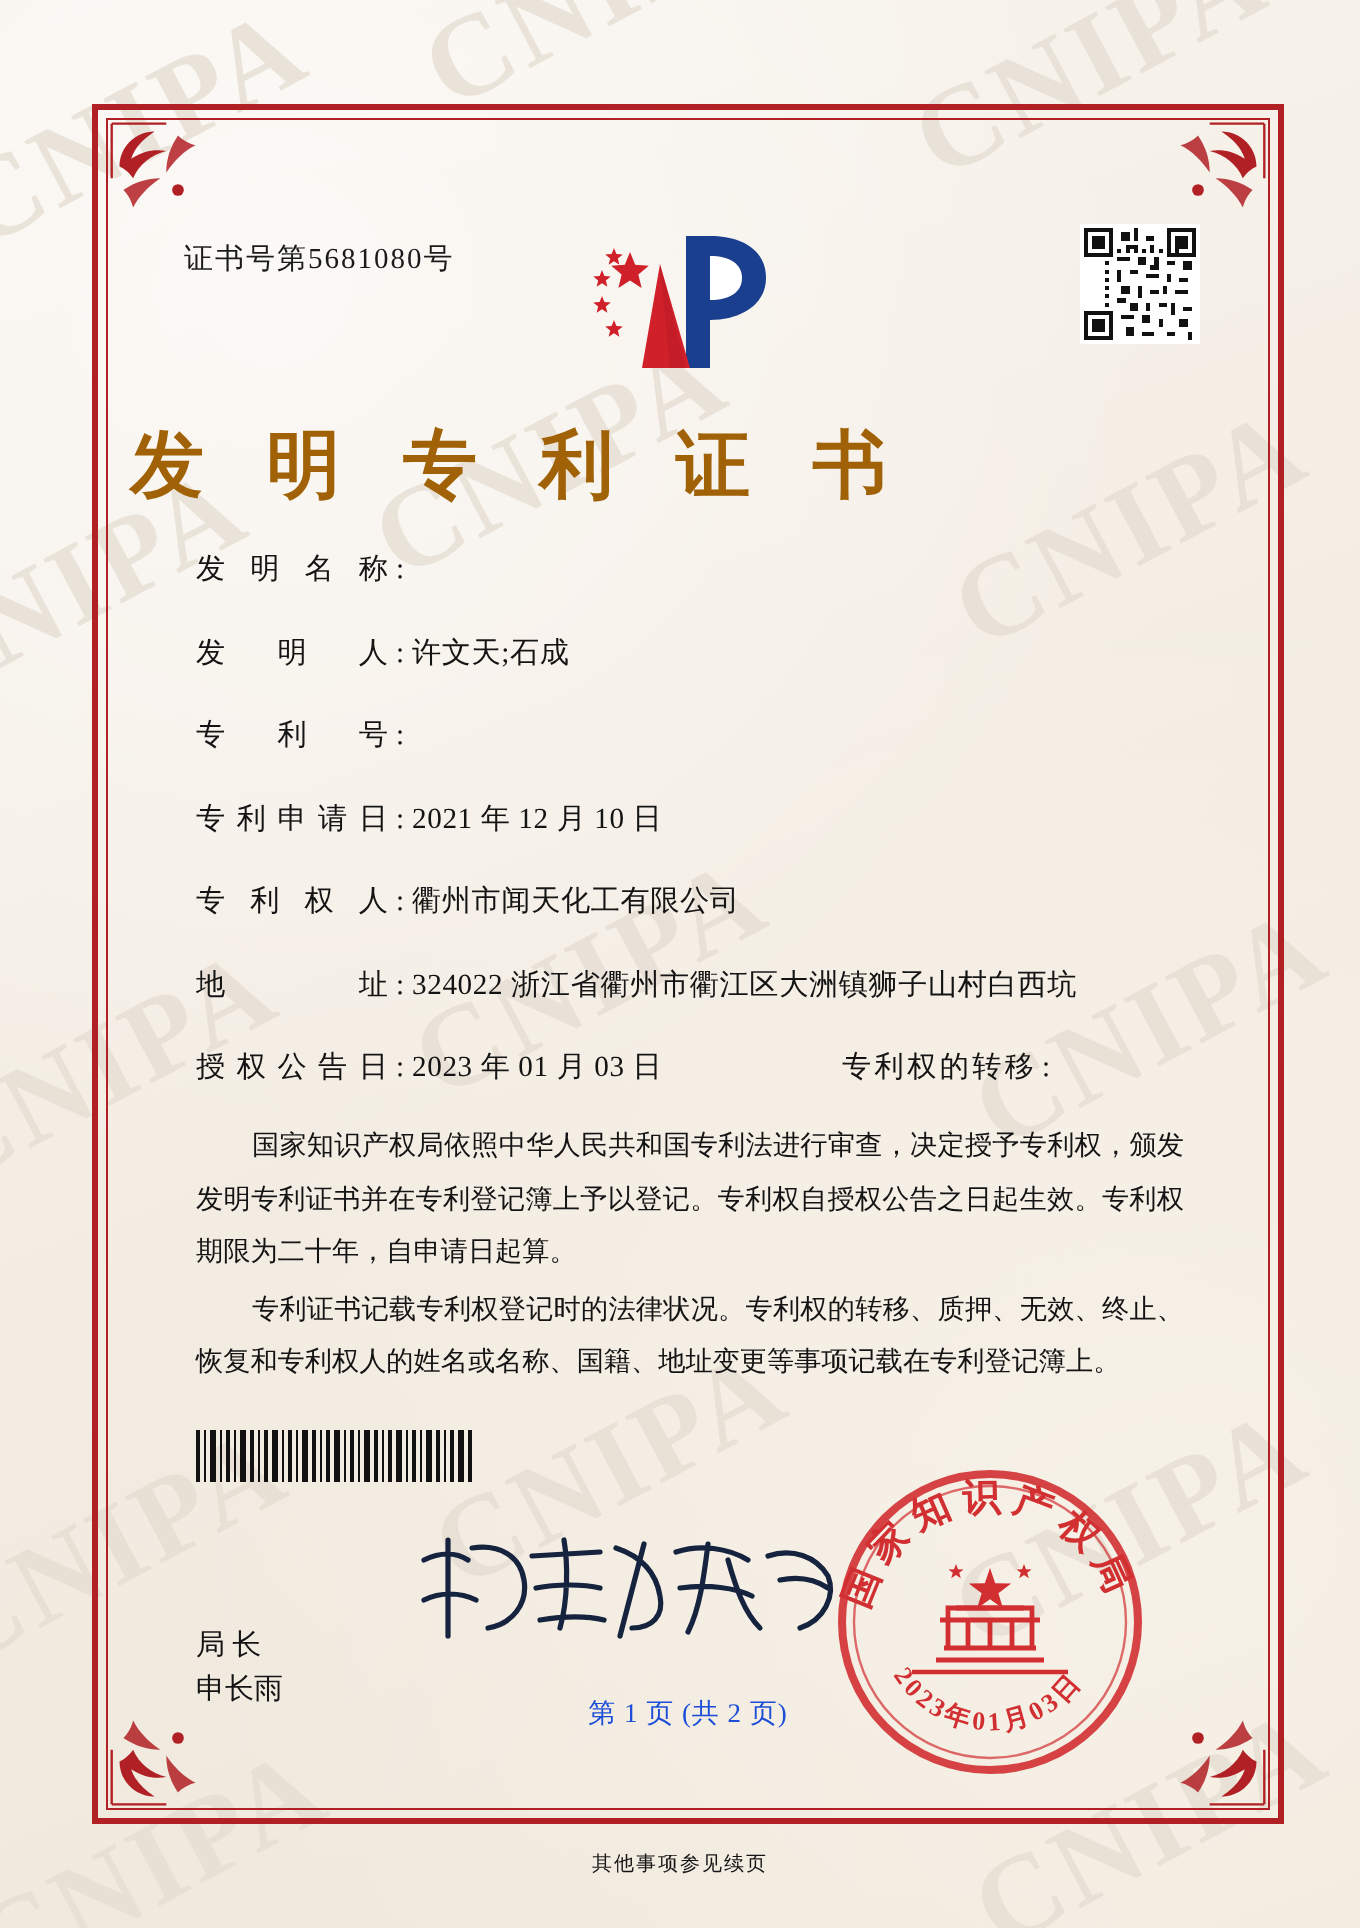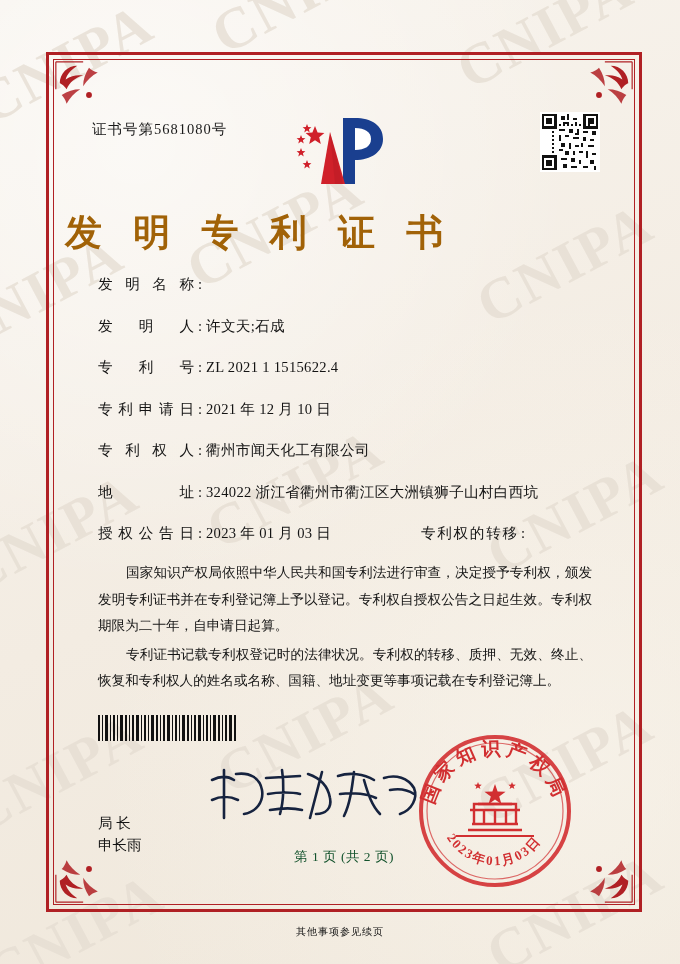--- a/index.html
+++ b/index.html
@@ -230,21 +230,21 @@
   .seal svg { display: block; }
 
   
   .page-no {
     position: absolute;
     left: 0;
     right: 0;
     bottom: 38px;
     text-align: center;
     font-size: 13.5px;
-    color: #14532d;
+    color: #1d4ed8;
     letter-spacing: 0.5px;
   }
 
   .footnote {
     position: absolute;
     left: 0;
     right: 0;
     top: 925px;
     text-align: center;
     font-size: 10px;
@@ -422,21 +422,20 @@
         <span class="sep">:</span>
       </div>
       <div class="row">
         <span class="lbl">发 明 人</span>
         <span class="sep">:</span>
         <span class="val">许文天;石成</span>
       </div>
       <div class="row">
         <span class="lbl">专 利 号</span>
         <span class="sep">:</span>
-        <span class="val">ZL 2021 1 1515622.4</span>
       </div>
       <div class="row">
         <span class="lbl">专利申请日</span>
         <span class="sep">:</span>
         <span class="val">2021 年 12 月 10 日</span>
       </div>
       <div class="row">
         <span class="lbl">专 利 权 人</span>
         <span class="sep">:</span>
         <span class="val">衢州市闻天化工有限公司</span>

